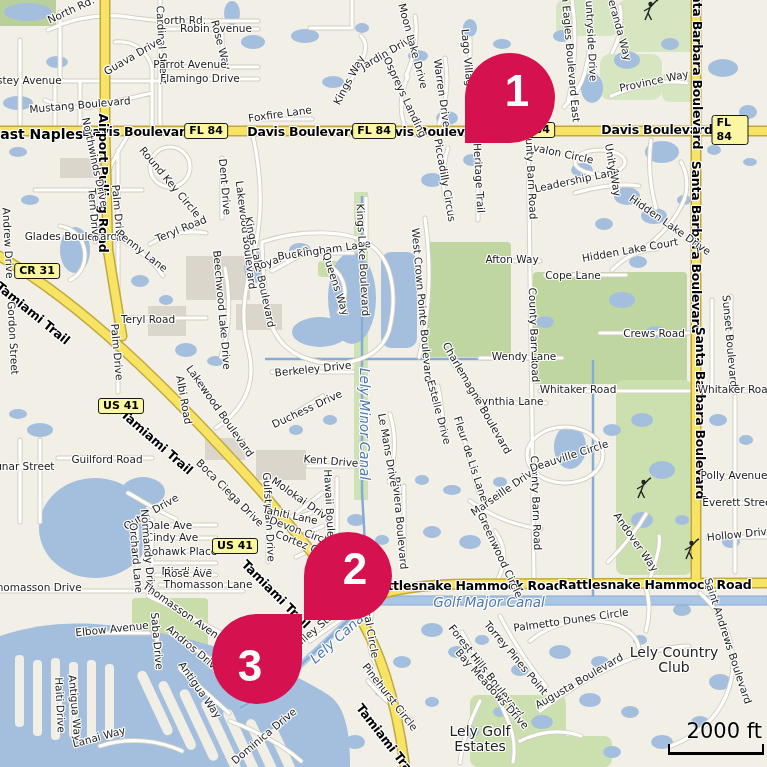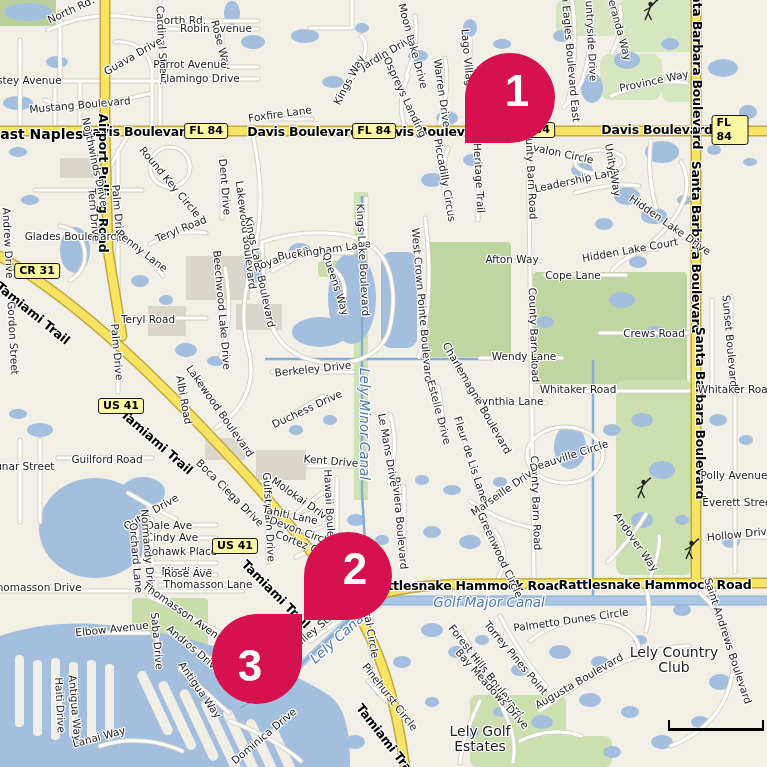--- a/index.html
+++ b/index.html
@@ -417,16 +417,17 @@
       </div>
       <div class="pin bl" style="height: 88px; width: 88px; background: rgb(214, 17, 79); left: 304px; top: 532px;">
         <span class="n">2</span>
       </div>
       <div class="pin tr" style="height: 90px; width: 90px; background: rgb(214, 17, 79); left: 212px; top: 614px;">
         <span class="n">3</span>
       </div>
     </div>
 
   <div class="scalebar">
+    <div class="scalebar-text">2000 ft</div>
     <div class="scalebar-line"></div>
   </div>
 
 </div>
 
 </body></html>

